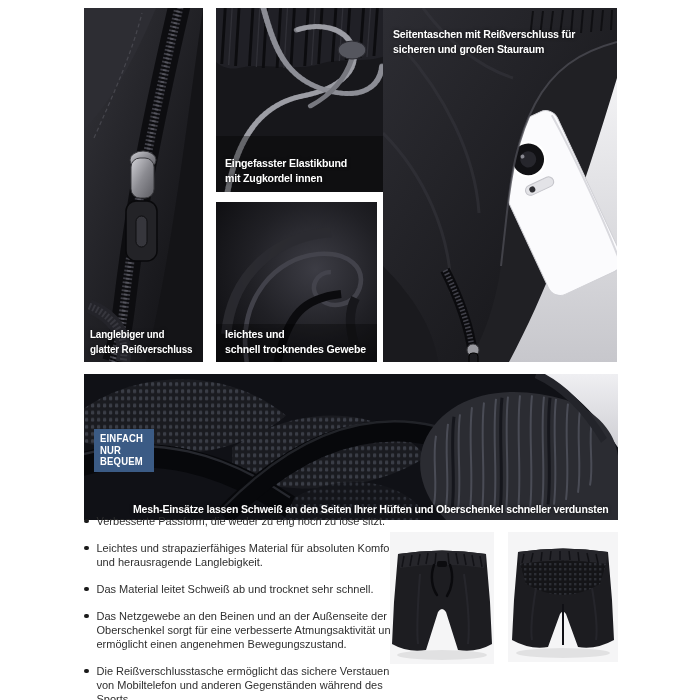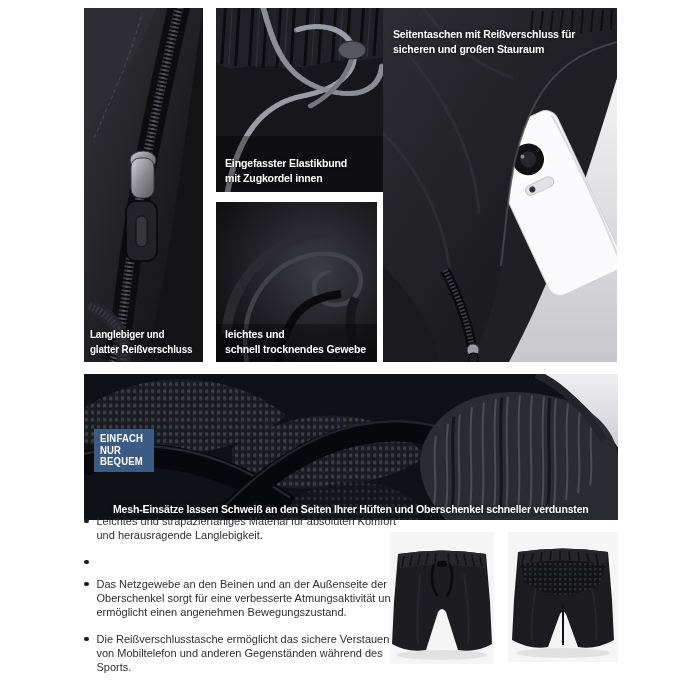--- a/index.html
+++ b/index.html
@@ -20,21 +20,21 @@
   #panel-zipper .cap .ln{transform:scaleX(0.86);}
   #panel-waist  .cap{left:9px;bottom:6px;}
   #panel-fabric .cap{left:9px;bottom:5px;}
   #panel-pocket .cap{left:10px;top:9px;}
 
   #banner{left:84px;top:374px;width:534px;height:146px;background:#101116;}
   #badge{position:absolute;left:10px;top:55px;width:54px;padding:4px 0 4px 6px;
          background:#3b5b85;color:#fff;font-weight:700;font-size:10px;line-height:11.5px;
          letter-spacing:0.2px;}
   #badge .ln{display:block;white-space:nowrap;transform:scaleX(0.95);transform-origin:0 50%;}
-  #banner-cap{position:absolute;left:0;right:0;bottom:5px;text-align:center;color:#fff;
+  #banner-cap{position:absolute;left:0;right:0;bottom:5px;text-align:right;color:#fff;
               font-weight:700;font-size:11px;text-shadow:0 0 4px rgba(0,0,0,.7);}
   #banner-cap .ln{display:inline-block;white-space:nowrap;letter-spacing:-0.2px;
                   transform:scaleX(0.96);transform-origin:50% 50%;}
 
   #bullets{position:absolute;left:84px;top:514px;width:322px;margin:0;padding:0;list-style:none;}
   #bullets li{display:flex;gap:8px;margin:0 0 13px 0;font-size:11px;line-height:14px;
               color:#2e2e2e;}
   #bullets .dot{flex:none;width:4.5px;height:4.5px;border-radius:50%;background:#1a1a1a;
                 margin-top:4.5px;}
 
@@ -259,24 +259,29 @@
       <span class="ln">BEQUEM</span>
     </div>
     <div id="banner-cap">
       <span class="ln">Mesh-Einsätze lassen Schweiß an den Seiten Ihrer Hüften und Oberschenkel schneller verdunsten</span>
     </div>
   </div>
 
   <ul id="bullets">
     <li>
       <span class="dot"></span>
+      <span>Verbesserte Passform, die weder zu eng noch zu lose sitzt.</span>
+    </li>
+    <li>
+      <span class="dot"></span>
       <span>Leichtes und strapazierfähiges Material für absoluten Komfort und herausragende Langlebigkeit.</span>
     </li>
     <li>
       <span class="dot"></span>
+      <span>Das Material leitet Schweiß ab und trocknet sehr schnell.</span>
     </li>
     <li>
       <span class="dot"></span>
       <span>Das Netzgewebe an den Beinen und an der Außenseite der Oberschenkel sorgt für eine verbesserte Atmungsaktivität und ermöglicht einen angenehmen Bewegungszustand.</span>
     </li>
     <li>
       <span class="dot"></span>
       <span>Die Reißverschlusstasche ermöglicht das sichere Verstauen von Mobiltelefon und anderen Gegenständen während des Sports.</span>
     </li>
   </ul>

